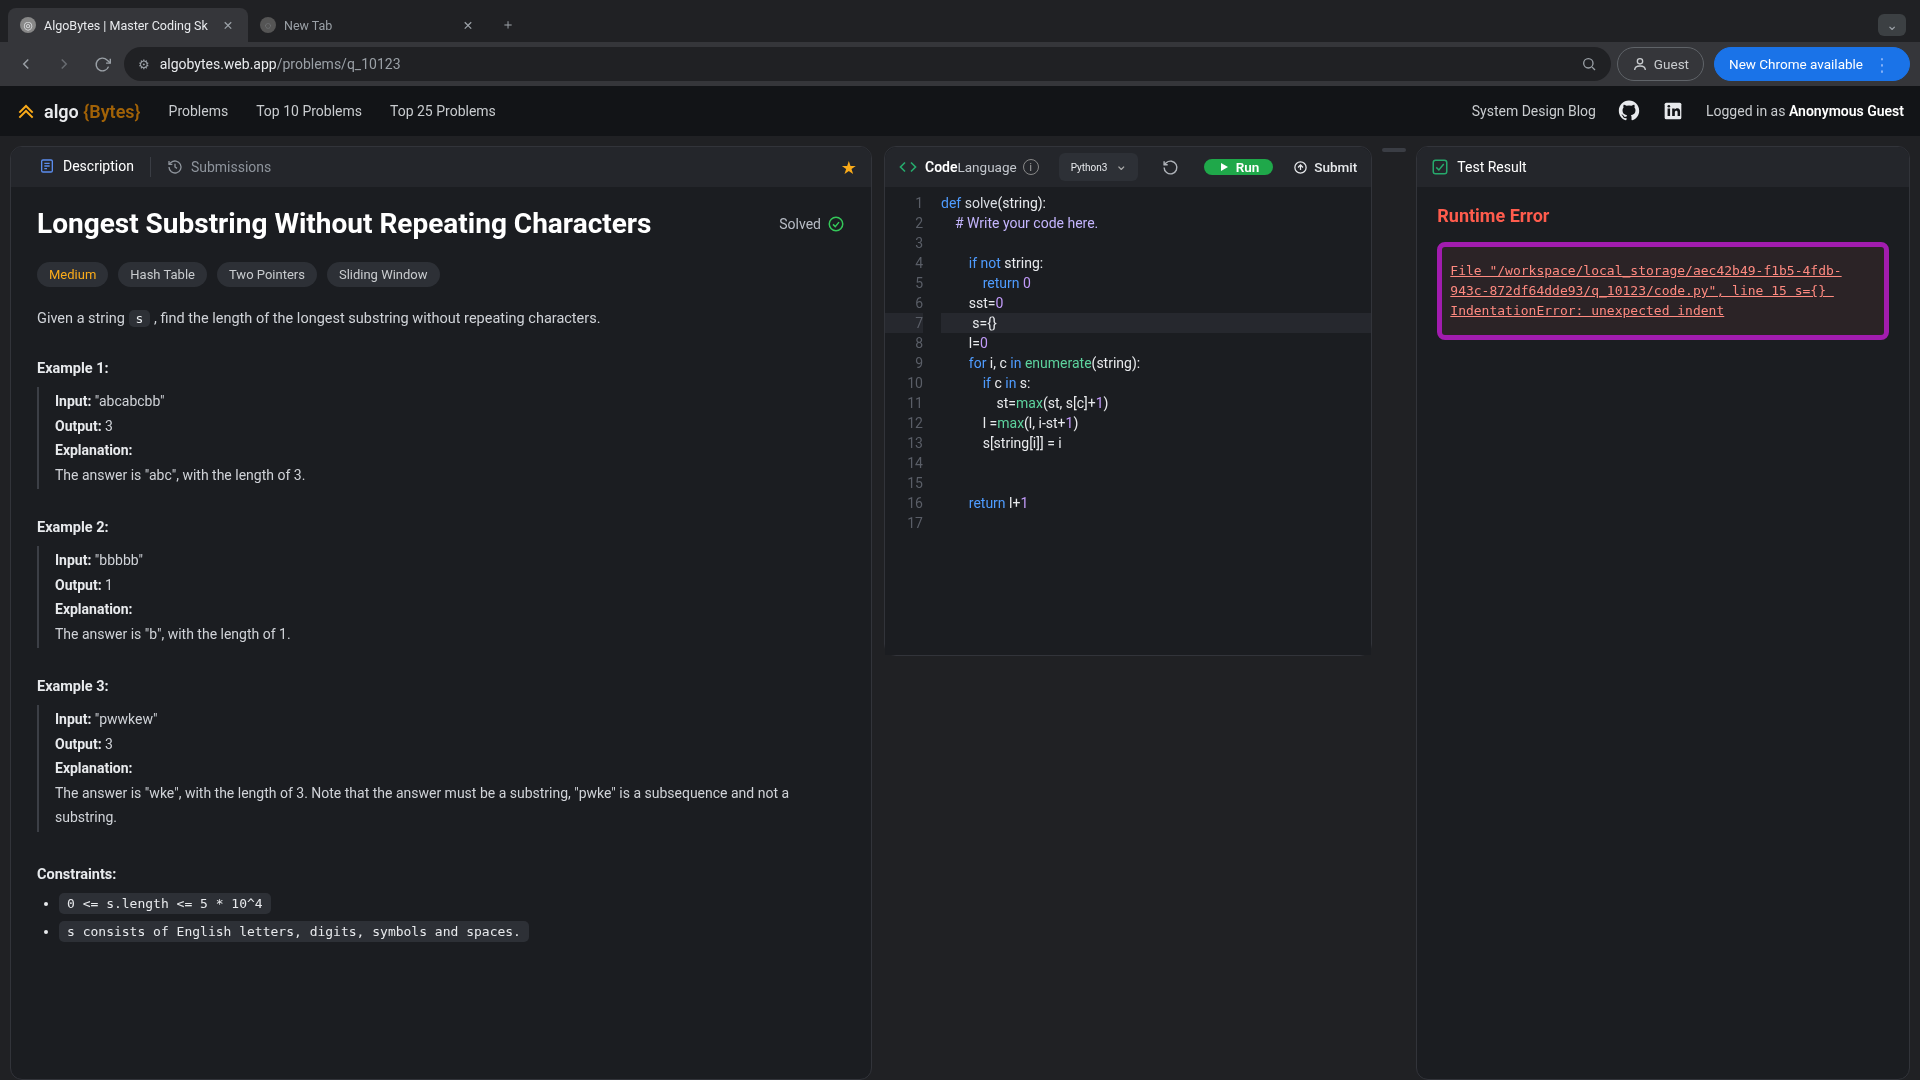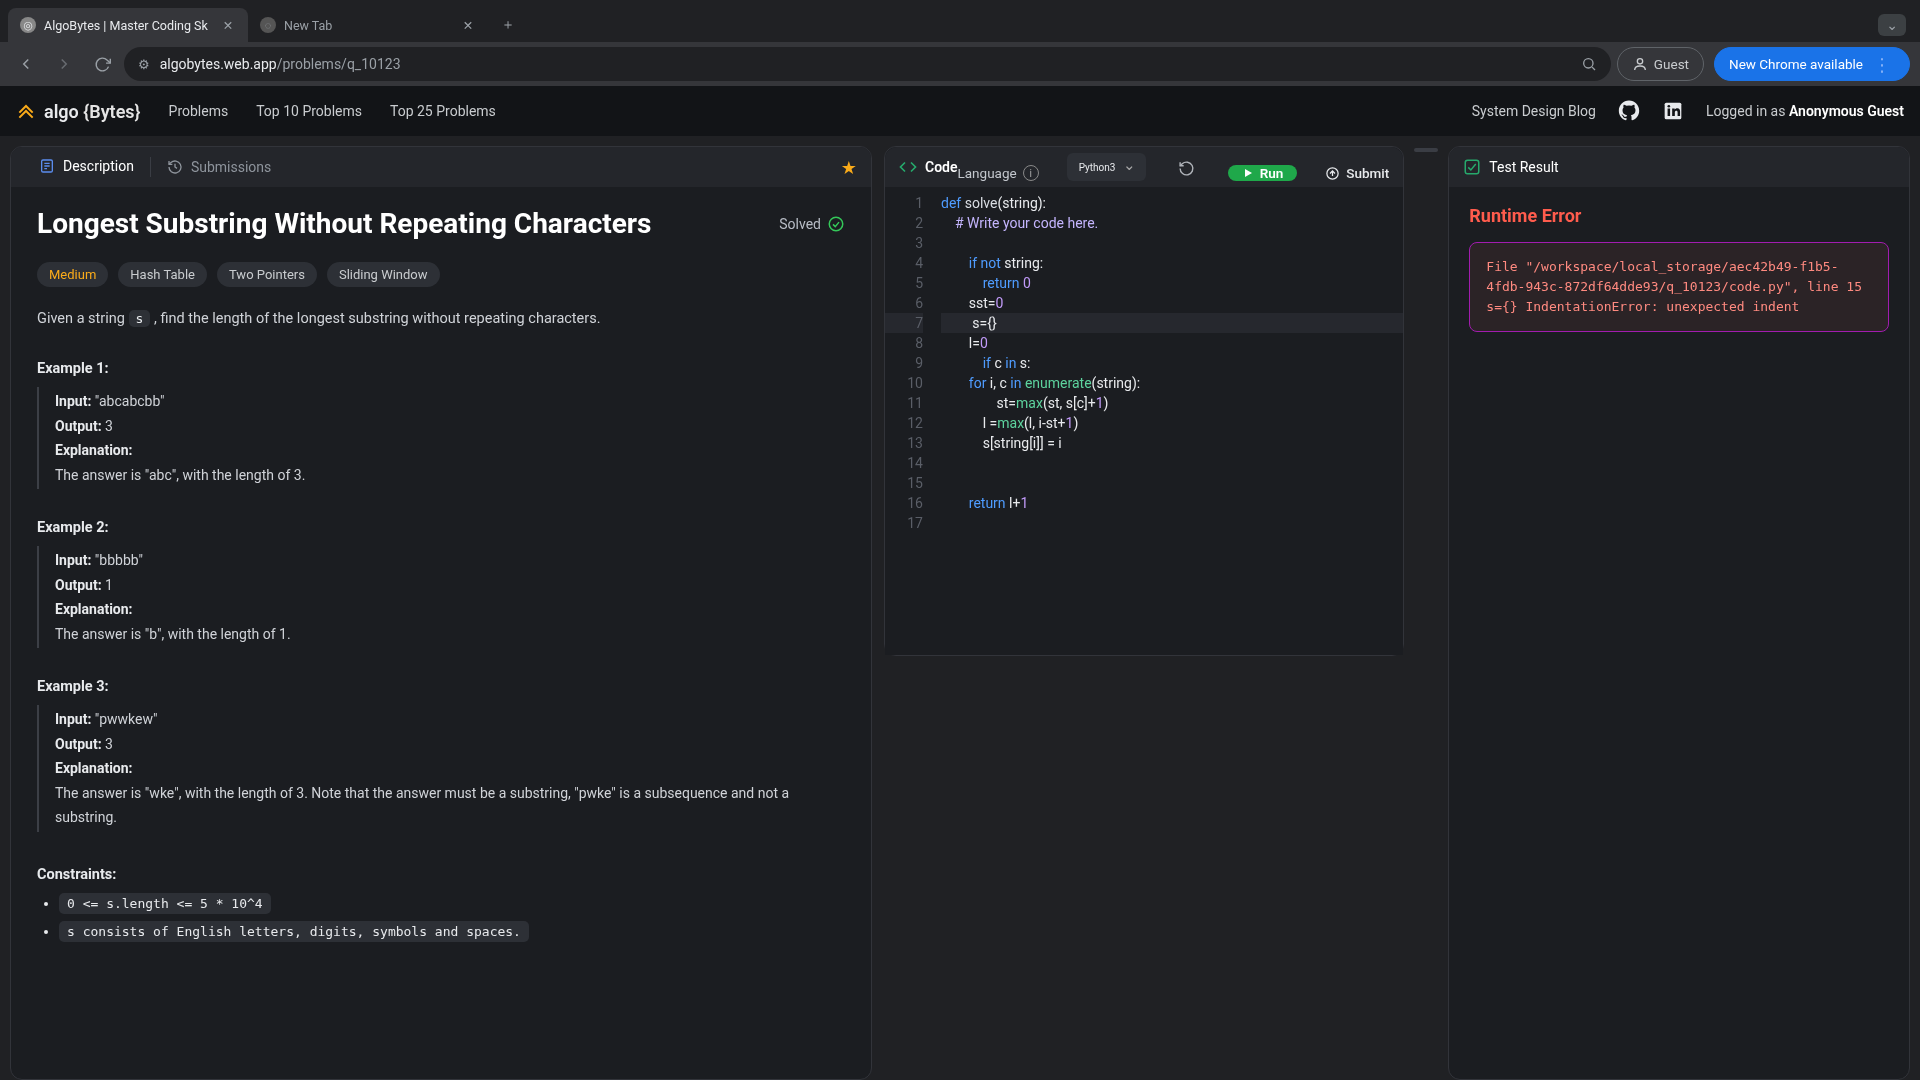--- a/index.html
+++ b/index.html
@@ -23,21 +23,21 @@
 .tb-right { display:flex; align-items:center; gap:10px; }
 .pill { display:flex; align-items:center; gap:6px; border:1px solid #5f6368; height:34px; padding:0 14px; border-radius:17px; color:#c9cccf; font-size:13.5px; cursor:pointer;}
 .pill.blue { background:#1a73e8; border-color:#1a73e8; color:#fff; }
 .dots { color:#8ab4f8; font-size:18px; padding:0 4px; }
 
 
 .app-header { background:#121417; height:50px; display:flex; align-items:center; padding:0 16px; gap:28px; }
 .logo { display:flex; align-items:center; gap:8px; font-weight:600; font-size:18px; }
 .logo .mark { color:#faab1a; font-size:18px; }
 .logo .brand1 { color:#e8eaed; }
-.logo .brand2 { color:#e5e5e5; }
+.logo .brand2 { color:#a16207; }
 .header-links { display:flex; gap:28px; }
 .header-links a { color:#c9cccf; text-decoration:none; font-size:14px; }
 .header-right { margin-left:auto; display:flex; align-items:center; gap:22px; font-size:14px; color:#c9cccf;}
 .header-right .iconbox { width:22px; height:22px; display:flex; align-items:center; justify-content:center; color:#e8eaed; cursor:pointer;}
 .header-right .bold { font-weight:600; color:#fff; }
 
 
 .workspace { display:flex; gap:12px; padding:10px 10px 0 10px; height:calc(100% - 42px - 44px - 50px); }
 .panel-left { width:862px; display:flex; flex-direction:column; background:#1b1d21; border:1px solid #32343a; border-radius:12px; overflow:hidden; }
 .panel-right { flex:1; display:flex; flex-direction:row; gap:10px; }
@@ -75,21 +75,21 @@
 .constraints h4 { font-size:14.5px; font-weight:700; margin:34px 0 12px; }
 .constraints ul { list-style:disc; padding-left:22px;}
 .constraints li { margin-bottom:12px; }
 .constraints code { background:#2d3036; padding:3px 8px; border-radius:5px; font-family:ui-monospace,Menlo,Consolas,monospace; font-size:13px;}
 
 
 .code-panel { background:#1b1d21; border:1px solid #32343a; border-radius:12px; display:flex; flex-direction:column; height:510px; }
 .code-header { height:40px; display:flex; align-items:center; padding:0 14px; background:#24262b; border-radius:12px 12px 0 0;}
 .code-header .lead { display:flex; align-items:center; gap:8px; color:#fff; font-weight:600; font-size:14px;}
 .code-header .lead .ci { color:#26a96c; }
-.code-header .right { margin-left:auto; display:flex; align-items:flex-end; gap:28px; font-size:13.5px; color:#c3c7cd;}
+.code-header .right { margin-left:auto; display:flex; align-items:center; gap:20px; font-size:13.5px; color:#c3c7cd;}
 .lang-label { display:flex; align-items:center; gap:6px;}
 .info-i { width:16px; height:16px; border:1.4px solid #888; border-radius:50%; display:flex; align-items:center; justify-content:center; font-size:10px; color:#aaa;}
 .lang-select { background:#2d3036; border:none; color:#e8eaed; height:28px; padding:0 30px 0 12px; border-radius:6px; font-size:10px; appearance:none; cursor:pointer; position:relative;}
 .lang-wrap { position:relative; }
 .lang-wrap::after { content:"⌄"; position:absolute; right:10px; top:3px; color:#aaa; font-size:15px; pointer-events:none;}
 .icon-only { width:26px; height:26px; display:flex; align-items:center; justify-content:center; color:#b0b4ba; cursor:pointer;}
 .run-btn { background:#1fa84a; color:#fff; height:16px; padding:0 14px; border-radius:14px; display:flex; align-items:center; gap:6px; font-weight:600; font-size:13.5px; cursor:pointer;}
 .submit-btn { display:flex; align-items:center; gap:6px; color:#e8eaed; font-weight:500; font-size:13.5px; cursor:pointer;}
 
 .editor { flex:1; display:flex; font-family:ui-monospace,Menlo,Consolas,monospace; font-size:14px; line-height:20px; padding:6px 0; overflow:hidden; background:#1b1d21;}
@@ -105,21 +105,21 @@
 .line-hl { background:#26282e; }
 
 .drag-handle { height:8px; display:flex; align-items:center; justify-content:center; }
 .drag-handle span { width:24px; height:4px; background:#3a3d44; border-radius:2px; }
 
 .result-panel { background:#1b1d21; border:1px solid #32343a; border-radius:12px; flex:1; display:flex; flex-direction:column; overflow:hidden;}
 .result-header { height:40px; display:flex; align-items:center; gap:8px; padding:0 14px; background:#24262b; font-weight:400; font-size:14px; color:#fff;}
 .result-header .ok { color:#26a96c; }
 .result-body { padding:18px 20px; }
 .err-title { color:#ff5c4d; font-size:18px; font-weight:700; margin-bottom:16px;}
-.err-box { background:#2b2326; border:1px solid #a21caf; border-radius:8px; padding:14px 16px; color:#ff8a80; font-family:ui-monospace,Menlo,Consolas,monospace; font-size:13px; line-height:1.55; white-space:pre-wrap;}
+.err-box { background:#2b2326; border:5px solid #a21caf; border-radius:8px; padding:14px 8px; color:#ff8a80; font-family:ui-monospace,Menlo,Consolas,monospace; font-size:13px; line-height:1.55; white-space:pre-wrap;text-decoration:underline;}
 svg { display:block; }
 </style>
 </head>
 <body>
 
 <div class="tab-strip">
   <div class="tab">
     <span class="favicon">◎</span>
     <span class="tab-title">AlgoBytes | Master Coding Sk</span>
     <span class="close">✕</span>
@@ -369,22 +369,22 @@
           </div>
         <div class="codelines" id="codelines">
             <div><span class="tk-kw">def</span> <span class="tk-fn">solve</span>(string):</div>
             <div>    <span class="tk-cm"># Write your code here.</span></div>
             <div></div>
             <div>        <span class="tk-kw">if</span> <span class="tk-kw">not</span> string:</div>
             <div>            <span class="tk-kw">return</span> <span class="tk-num">0</span></div>
             <div>        sst=<span class="tk-num">0</span></div>
             <div class="line-hl">         s={}</div>
             <div>        l=<span class="tk-num">0</span></div>
+            <div>        <span class="tk-kw">for</span> i, c <span class="tk-kw">in</span> <span class="tk-bi">enumerate</span>(string):</div>
             <div>            <span class="tk-kw">if</span> c <span class="tk-kw">in</span> s:</div>
-            <div>        <span class="tk-kw">for</span> i, c <span class="tk-kw">in</span> <span class="tk-bi">enumerate</span>(string):</div>
             <div>                st=<span class="tk-bi">max</span>(st, s[c]+<span class="tk-num">1</span>)</div>
             <div>            l =<span class="tk-bi">max</span>(l, i-st+<span class="tk-num">1</span>)</div>
             <div>            s[string[i]] = i</div>
             <div></div>
             <div></div>
             <div>        <span class="tk-kw">return</span> l+<span class="tk-num">1</span></div>
             <div></div>
           </div>
       </div>
     </div>

